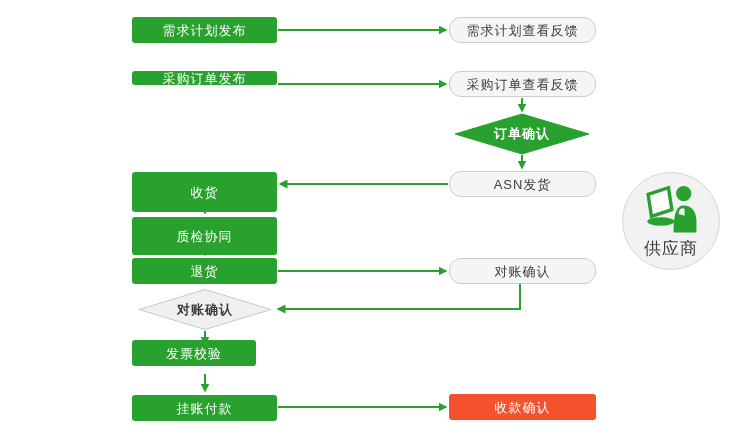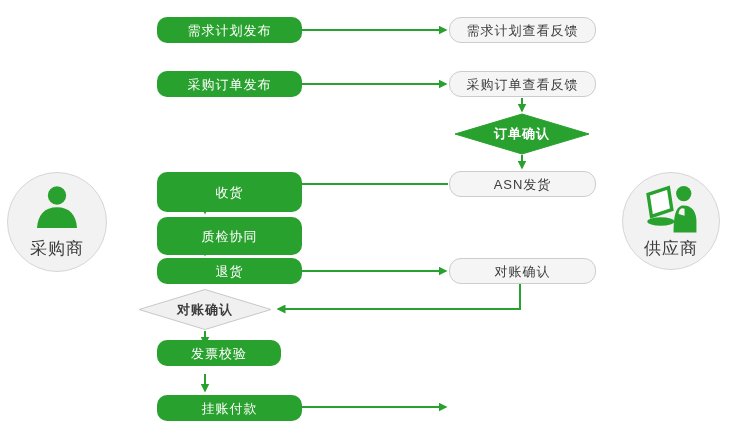--- a/index.html
+++ b/index.html
@@ -15,21 +15,21 @@
     font-family:"Liberation Sans","DejaVu Sans",sans-serif; overflow:hidden;
   }
   .edges{position:absolute; left:0; top:0; width:731px; height:436px; pointer-events:none;}
   .edge{stroke:var(--green); stroke-width:2; fill:none;}
 
   .node{
     position:absolute; display:flex; align-items:center; justify-content:center;
     font-size:13px; line-height:1; box-sizing:border-box; letter-spacing:1px;
   }
   .node .lbl{white-space:nowrap;}
-  .green-box{background:var(--green); color:var(--text-light); border-radius:10px;margin-left:25px;}
+  .green-box{background:var(--green); color:var(--text-light); border-radius:3px;}
   .white-box{background:var(--box-gray-fill); color:var(--text-dark);
     border:1px solid var(--box-gray-border); border-radius:12px;}
   .red-box{background:var(--red); color:var(--text-light); border-radius:3px;}
 
   .diamond{position:absolute;font-weight:bold;}
   .diamond svg{position:absolute; left:0; top:0; display:block;}
   .diamond .lbl{
     position:absolute; inset:0; display:flex; align-items:center; justify-content:center;
     font-size:13px; letter-spacing:1px; white-space:nowrap;
   }
@@ -63,47 +63,38 @@
     <line class="edge" x1="448" y1="184" x2="280" y2="184" marker-end="url(#ah)"></line>
     <line class="edge" x1="205" y1="198" x2="205" y2="213" marker-end="url(#ah)"></line>
     <line class="edge" x1="205" y1="243" x2="205" y2="255" marker-end="url(#ah)"></line>
     <line class="edge" x1="278" y1="271" x2="446" y2="271" marker-end="url(#ah)"></line>
     <polyline class="edge" points="520,284 520,309 278,309" marker-end="url(#ah)"></polyline>
     <line class="edge" x1="205" y1="331" x2="205" y2="344" marker-end="url(#ah)"></line>
     <line class="edge" x1="205" y1="374" x2="205" y2="391" marker-end="url(#ah)"></line>
     <line class="edge" x1="278" y1="407" x2="446" y2="407" marker-end="url(#ah)"></line>
   </svg>
 
-  <div class="actor" style="left:7px; top:172px;">
-    <div class="icon">
-      <svg width="50" height="50" viewBox="0 0 60 60">
-        <circle cx="30" cy="15" r="11" fill="var(--green)"></circle>
-        <path d="M30 29 C15 29 7 38 6 54 L54 54 C53 38 45 29 30 29 Z" fill="var(--green)"></path>
-      </svg>
-    </div>
-    <div class="actor-label">采购商</div>
-  </div>
 
   <div class="actor" style="left:622px; top:172px; width:98px; height:98px;">
     <div class="icon">
       <svg width="56" height="50" viewBox="0 0 66 58">
         <polygon points="6,13 30,5 34,31 10,39" fill="#ffffff" stroke="var(--green)" stroke-width="4"></polygon>
         <ellipse cx="21" cy="45" rx="16" ry="5" fill="var(--green)"></ellipse>
         <circle cx="48" cy="12" r="9" fill="var(--green)"></circle>
         <path d="M36 58 C36 34 40 26 48 26 C58 26 63 34 63 45 L63 58 Z" fill="var(--green)"></path>
         <path d="M42 36 C42 30 46 28 49 30 L49 38 Z" fill="#f2f2f2"></path>
       </svg>
     </div>
     <div class="actor-label">供应商</div>
   </div>
 
   <div class="node green-box" style="left:132px; top:17px;  width:145px; height:26px;">
     <span class="lbl">需求计划发布</span>
   </div>
-  <div class="node green-box" style="left:132px; top:71px;  width:145px; height:26px;">
+  <div class="node green-box" style="left:132px; top:71px;  width:145px; height:14px;">
     <span class="lbl">采购订单发布</span>
   </div>
   <div class="node green-box" style="left:132px; top:172px; width:145px; height:40px;">
     <span class="lbl">收货</span>
   </div>
   <div class="node green-box" style="left:132px; top:217px; width:145px; height:38px;">
     <span class="lbl">质检协同</span>
   </div>
   <div class="node green-box" style="left:132px; top:258px; width:145px; height:26px;">
     <span class="lbl">退货</span>
@@ -132,14 +123,17 @@
       <polygon points="69,1 136,21 69,41 2,21" fill="var(--green)" stroke="var(--green)" stroke-width="1"></polygon>
     </svg>
     <span class="lbl">订单确认</span>
   </div>
   <div class="node white-box" style="left:449px; top:171px; width:147px; height:26px;">
     <span class="lbl">ASN发货</span>
   </div>
   <div class="node white-box" style="left:449px; top:258px; width:147px; height:26px;">
     <span class="lbl">对账确认</span>
   </div>
+  <div class="node red-box" style="left:449px; top:394px; width:147px; height:26px;">
+    <span class="lbl">收款确认</span>
+  </div>
 
 </div>
 
 </body></html>

